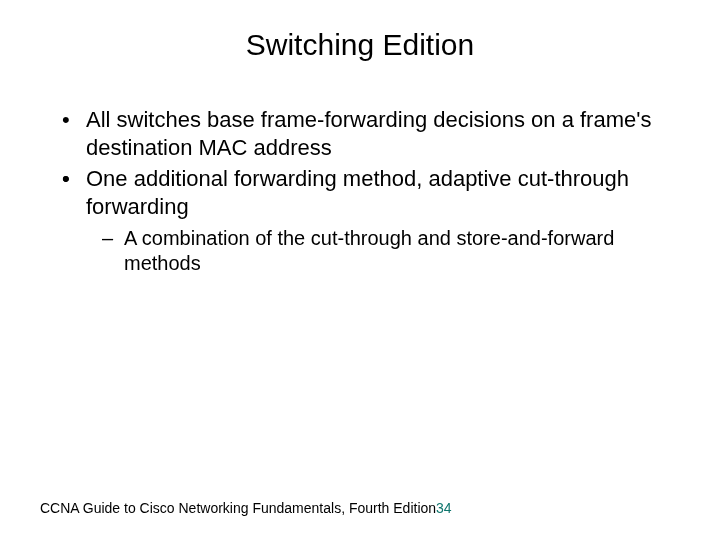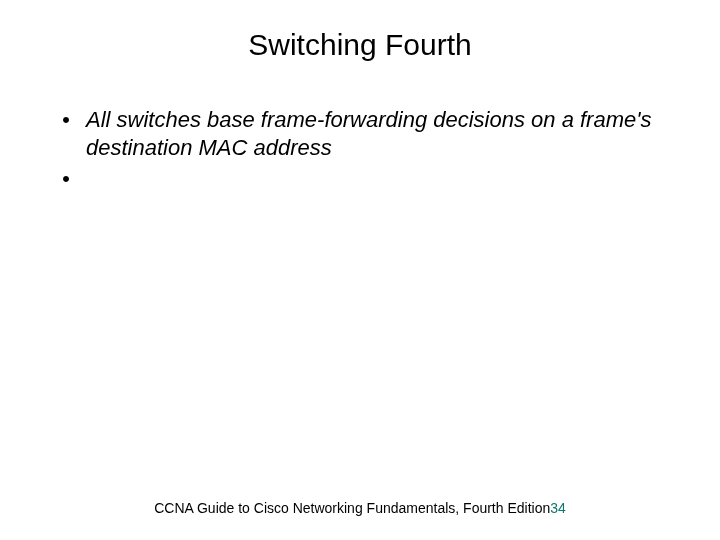--- a/index.html
+++ b/index.html
@@ -20,21 +20,20 @@
   ul.level1 {
     list-style: none;
     padding-left: 22px;
   }
   ul.level1 > li {
     font-size: 22px;
     line-height: 1.25;
     margin-bottom: 4px;
     position: relative;
     padding-left: 24px;
-    font-style: italic;
   }
   ul.level1 > li::before {
     content: "•";
     position: absolute;
     left: 0;
     top: 0;
     font-size: 22px;
   }
   ul.level2 {
     list-style: none;
@@ -53,35 +52,43 @@
     position: absolute;
     left: 0;
     top: 0;
   }
   .footer {
     position: absolute;
     bottom: 24px;
     left: 40px;
     right: 40px;
     display: flex;
-    justify-content: center;
+    justify-content: flex-start;
     align-items: baseline;
     font-size: 14px;
   }
   .page-num { color: #0f766e; }
 </style>
 </head>
 <body>
 
-<h1 class="title">Switching Fourth</h1>
+<h1 class="title">Switching Edition</h1>
 
 <ul class="level1">
   <li>
     <span>All switches base frame-forwarding decisions on a frame's destination MAC address</span>
   </li>
   <li>
+  </li>
+  <li>
+    <span>One additional forwarding method, adaptive cut-through forwarding</span>
+    <ul class="level2">
+      <li>
+        <span>A combination of the cut-through and store-and-forward methods</span>
+      </li>
+    </ul>
   </li>
 </ul>
 
 <div class="footer">
   <span>CCNA Guide to Cisco Networking Fundamentals, Fourth Edition</span>
   <span class="page-num">34</span>
 </div>
 
 </body></html>

